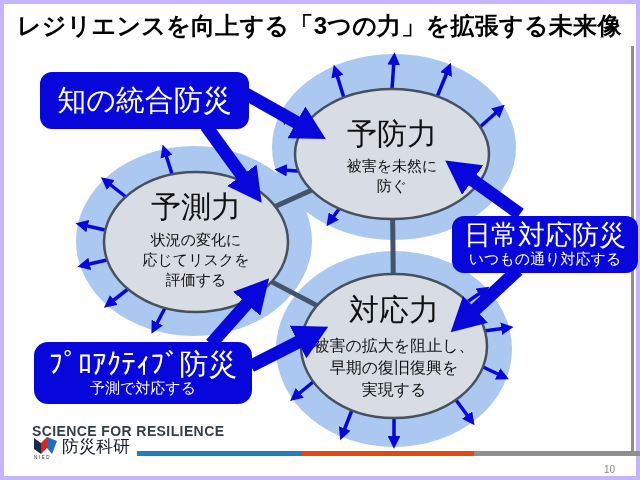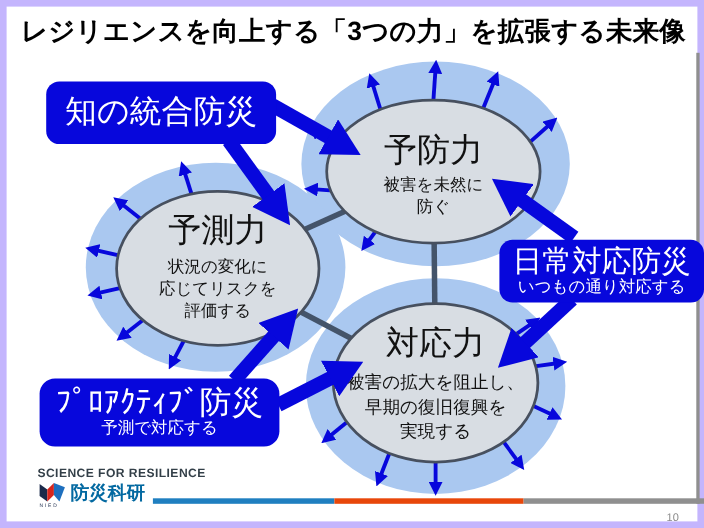--- a/index.html
+++ b/index.html
@@ -1,18 +1,18 @@
 <!DOCTYPE html>
 <html style="--accent-blue: #0707dc; --halo-blue: #aac8f0; --ellipse-fill: #d8dde3; --ellipse-border: #47505f; --connector: #44546a; --line-blue: #1f7fc0; --line-orange: #e8470a; --line-gray: #8f8f8f;"><head>
 <meta charset="utf-8">
 <style>
   html,body{margin:0;padding:0;width:640px;height:480px;overflow:hidden;background:#fff;
     font-family:"Liberation Sans","DejaVu Sans",sans-serif;}
   .slide{position:relative;width:640px;height:480px;box-sizing:border-box;
-    border:6px solid #c4b5fd;background:#fff;}
+    border:4px solid #c4b5fd;background:#fff;}
   .page-title{position:absolute;left:13px;top:6px;font-size:24px;font-weight:600;
     color:#000;white-space:nowrap;letter-spacing:.3px;}
   svg{position:absolute;left:0;top:0;}
   svg text{font-family:"Liberation Sans","DejaVu Sans",sans-serif;}
   .halo{fill:var(--halo-blue,#aac8f0);}
   .node{fill:var(--ellipse-fill,#d8dde3);stroke:var(--ellipse-border,#47505f);stroke-width:2.5px;}
   .connector{stroke:var(--connector,#44546a);stroke-width:5px;}
   .sarrow{stroke:var(--accent-blue,#0707dc);stroke-width:3.5px;}
   .barrow{stroke:var(--accent-blue,#0707dc);stroke-width:13px;}
   marker polygon{fill:var(--accent-blue,#0707dc);}
@@ -25,24 +25,24 @@
   .callout .box-title{font-size:28px;line-height:1.05;white-space:nowrap;}
   .callout .box-sub{font-size:15px;line-height:1.2;white-space:nowrap;}
   #box-knowledge{left:36px;top:68px;width:209px;height:57px;border-radius:12px;}
   #box-knowledge .box-title{font-size:29px;}
   #box-daily{left:448px;top:212px;width:186px;height:57px;border-radius:12px;}
   #box-daily .box-title{font-size:27px;}
   #box-proactive{left:30px;top:338px;width:218px;height:62px;border-radius:14px;}
   #box-proactive .box-title{font-size:29px;}
   .vrule{position:absolute;left:627px;top:42px;width:3px;height:410px;
     background:var(--line-gray,#8f8f8f);z-index:1;}
-  .brand-tagline{position:absolute;left:28px;top:419px;font-size:11px;font-weight:bold;
+  .brand-tagline{position:absolute;left:28px;top:419px;font-size:14px;font-weight:bold;
     color:#333f48;letter-spacing:.4px;z-index:4;}
-  .brand-org{position:absolute;left:58px;top:431px;font-size:17px;font-weight:bold;
-    color:#0369a1;z-index:4;}
+  .brand-org{position:absolute;left:58px;top:431px;font-size:17px;font-weight:normal;
+    color:#0f172a;z-index:4;}
   .brand-logo{position:absolute;left:29px;top:431px;z-index:4;}
   .seg{position:absolute;top:447px;height:5px;z-index:2;}
   .seg-blue{left:133px;width:165px;background:var(--line-blue,#1f7fc0);}
   .seg-orange{left:298px;width:172px;background:var(--line-orange,#e8470a);}
   .seg-gray{left:470px;width:168px;background:var(--line-gray,#8f8f8f);}
   .credit{position:absolute;left:478px;top:460px;width:110px;text-align:right;
     font-size:11px;color:#8a8a8a;z-index:4;}
   .pagenum{position:absolute;left:600px;top:460px;font-size:10px;color:#8a8a8a;z-index:4;}
 </style>
 </head>

